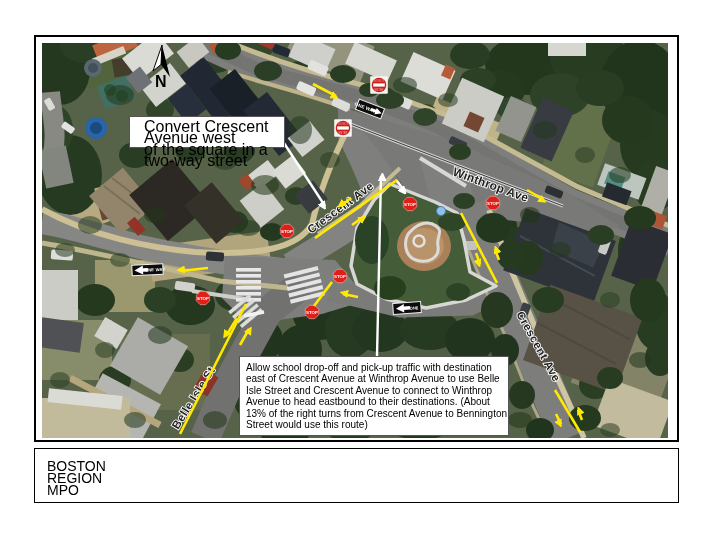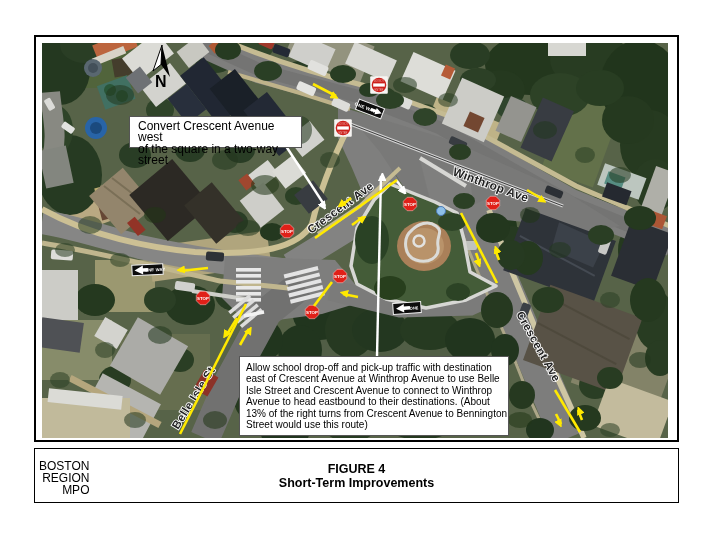--- a/index.html
+++ b/index.html
@@ -1,24 +1,24 @@
 <!DOCTYPE html>
 <html><head>
 <meta charset="utf-8">
 <style>
   html,body{margin:0;padding:0;background:#fff;width:720px;height:540px;overflow:hidden;}
   *{box-sizing:border-box;}
   body{font-family:"Liberation Sans", sans-serif;}
   #frame{position:absolute;left:34px;top:35px;width:645px;height:407px;border:2px solid #000;background:#fff;}
   #sat{position:absolute;left:42px;top:43px;width:626px;height:395px;}
   #titleblock{position:absolute;left:34px;top:448px;width:645px;height:55px;border:1px solid #000;}
-  #mpo{position:absolute;left:4px;top:11px;font-size:12px;line-height:12px;color:#000;text-align:right;}
+  #mpo{position:absolute;left:12px;top:11px;font-size:14px;line-height:12px;color:#000;}
   #figtitle{position:absolute;left:0;top:14px;width:100%;text-align:center;font-weight:bold;font-size:12.5px;line-height:13.5px;color:#000;}
   .callout{position:absolute;background:#fff;border:1px solid #555;color:#000;}
-  #box1{left:129px;top:116px;width:173px;height:32px;font-size:12px;line-height:11.4px;padding:4px 0 0 8px;}
+  #box1{left:129px;top:116px;width:156px;height:32px;font-size:16px;line-height:11.4px;padding:4px 0 0 14px;}
   #box2{left:239px;top:356px;width:270px;height:80px;font-size:10px;line-height:11.4px;padding:5px 0 16px 6px;}
 </style>
 </head>
 <body>
 <div id="frame"></div>
 <div id="sat">
 <svg width="626" height="395" viewBox="42 43 626 395" preserveAspectRatio="none" xmlns="http://www.w3.org/2000/svg">
 <defs>
 <clipPath id="cp">
           <rect x="42" y="43" width="626" height="395"></rect>
@@ -444,14 +444,13 @@
 </g>
 <circle cx="441" cy="211" r="4.5" fill="#8ec0e8" stroke="#4a7ab5" stroke-width="1"></circle>
 </g>
 </g>
 </svg>
 </div>
 <div class="callout" id="box1">Convert Crescent Avenue west<br>of the square in a two-way street</div>
 <div class="callout" id="box2">Allow school drop-off and pick-up traffic with destination<br>east of Crescent Avenue at Winthrop Avenue to use Belle<br>Isle Street and Crescent Avenue to connect to Winthrop<br>Avenue to head eastbound to their destinations. (About<br>13% of the right turns from Crescent Avenue to Bennington<br>Street would use this route)</div>
 <div id="titleblock">
   <div id="mpo">BOSTON<br>REGION<br>MPO</div>
-  <div id="figtitle">FIGURE 4<br>Short-Term Improvements</div>
 </div>
 
 </body></html>

